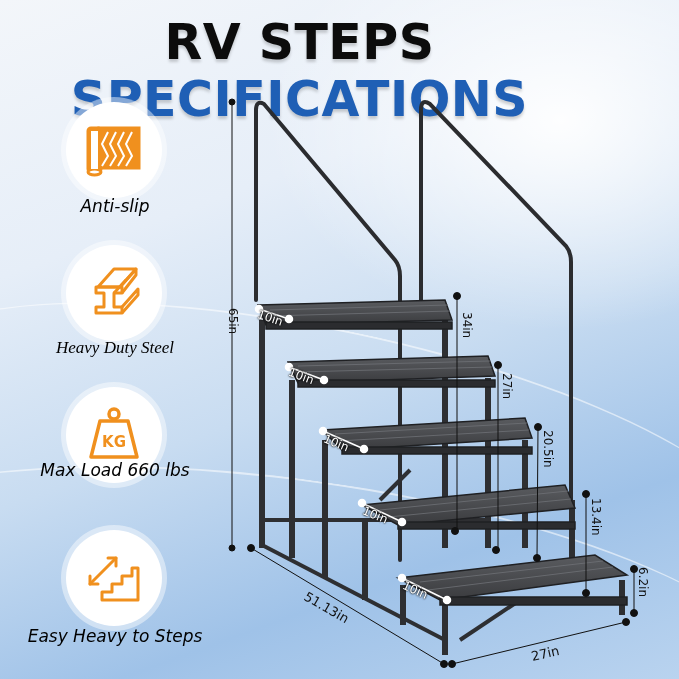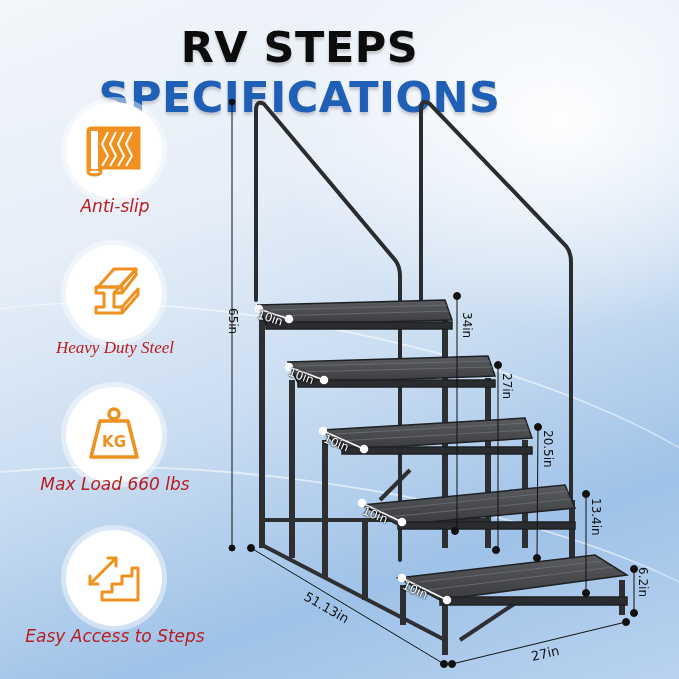--- a/index.html
+++ b/index.html
@@ -3,31 +3,31 @@
 <meta charset="utf-8">
 <style>
   html, body { margin:0; padding:0; }
   body { width:679px; height:679px; overflow:hidden; position:relative;
          font-family:"Liberation Sans", sans-serif; }
   .bg { position:absolute; inset:0;
         background:
           radial-gradient(ellipse 420px 300px at 560px 120px, rgba(255,255,255,0.95), rgba(255,255,255,0) 70%),
           linear-gradient(160deg, #f3f6fa 0%, #e6eef8 30%, #c8dcf1 55%, #9fc2e8 78%, #b9d3ef 100%); }
   .wave { position:absolute; border-radius:50%; border-top:2px solid rgba(255,255,255,0.55); }
-  .title { position:absolute; top:22px; left:0; width:599px; text-align:center;
-           font-family:"DejaVu Sans", sans-serif; font-weight:bold; font-size:43px;
+  .title { position:absolute; top:14px; left:0; width:599px; text-align:center;
+           font-family:"DejaVu Sans", sans-serif; font-weight:bold; font-size:49px;
            letter-spacing:0.5px; text-shadow:0 3px 3px rgba(0,0,0,0.18); }
   .title .t1 { color:#0c0c0c; }
   .title .t2 { color:#1f5fb5; }
   .circle { position:absolute; left:66px; width:96px; height:96px; border-radius:50%;
             background:#fff; box-shadow:0 0 0 5px rgba(255,255,255,0.45); }
   .circle svg { position:absolute; left:18px; top:18px; width:60px; height:60px; }
   .flabel { position:absolute; left:0; width:230px; text-align:center;
             font-family:"DejaVu Sans", sans-serif; font-style:italic; font-size:17px;
-            color:#b91c1c; }
+            color:#000000; }
   .stairs { position:absolute; left:0; top:0; width:679px; height:679px; }
   .dim { position:absolute; font-family:"DejaVu Sans", sans-serif; font-size:12px; color:#111; white-space:nowrap; }
   .dim.white { color:#fff; text-shadow:0 0 2px #000, 0 0 2px #000; }
 </style>
 </head>
 <body>
 
 <div class="bg"></div>
 <div class="wave" style="left:-120px;top:330px;width:900px;height:260px;transform:rotate(12deg);"></div>
 <div class="wave" style="left:-200px;top:480px;width:1000px;height:300px;transform:rotate(8deg);"></div>
@@ -70,33 +70,33 @@
 
 <div class="circle" style="top:387px;text-align:right;">
   <svg viewBox="0 0 60 60">
     <g fill="none" stroke="#f0901e" stroke-width="3.5" stroke-linejoin="round">
       <circle cx="30" cy="9" r="5"></circle>
       <path d="M16,16 h28 l9,36 h-46 z"></path>
     </g>
     <text x="30" y="42" text-anchor="middle" font-family="DejaVu Sans, sans-serif" font-weight="bold" font-size="15" fill="#f0901e">KG</text>
   </svg>
 </div>
-<div class="flabel" style="top:474px;font-style:italic;">Max Load 660 lbs</div>
+<div class="flabel" style="top:460px;font-style:italic;">Max Load 660 lbs</div>
 
 <div class="circle" style="top:530px;">
   <svg viewBox="0 0 60 60">
     <g fill="none" stroke="#f0901e" stroke-width="3" stroke-linejoin="round" stroke-linecap="round">
       <polyline points="18,52 18,44 28,44 28,36 38,36 38,28 48,28 48,20 54,20 54,52 18,52"></polyline>
       <line x1="6" y1="36" x2="32" y2="10"></line>
       <polyline points="6,28 6,36 14,36"></polyline>
       <polyline points="24,10 32,10 32,18"></polyline>
     </g>
   </svg>
 </div>
-<div class="flabel" style="top:626px;">Easy Access to Steps</div>
+<div class="flabel" style="top:626px;">Easy Heavy to Steps</div>
 
 <svg class="stairs" viewBox="0 0 679 679">
   <defs>
     <linearGradient id="tread" x1="0" y1="0" x2="0" y2="1">
       <stop offset="0" stop-color="#5a5c60"></stop>
         <stop offset="1" stop-color="#3a3b3e"></stop>
     </linearGradient>
   </defs>
 
   <g fill="none" stroke="#2b2c2f" stroke-width="4" stroke-linecap="round">

